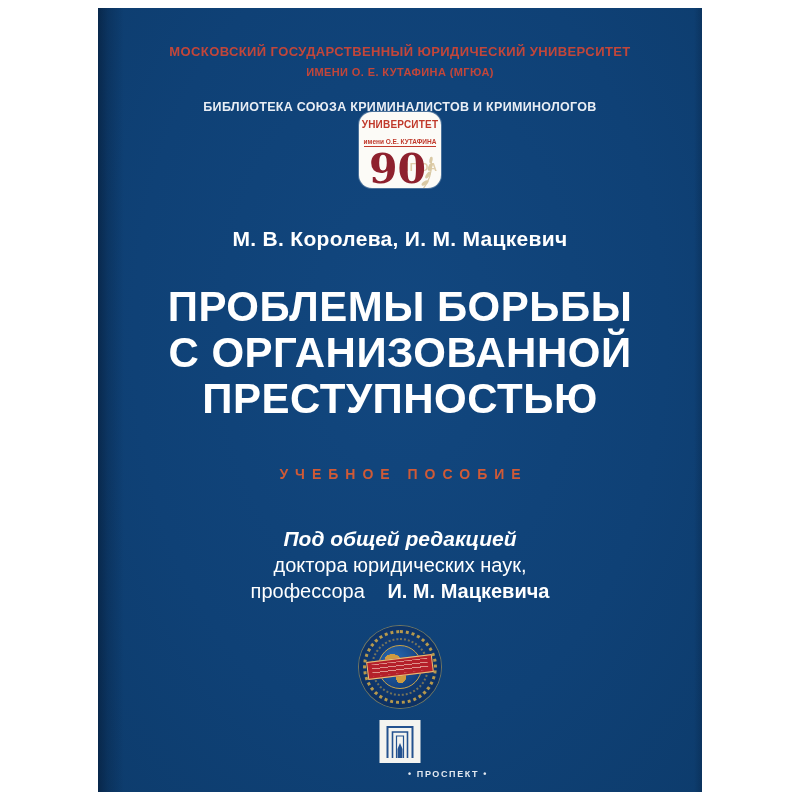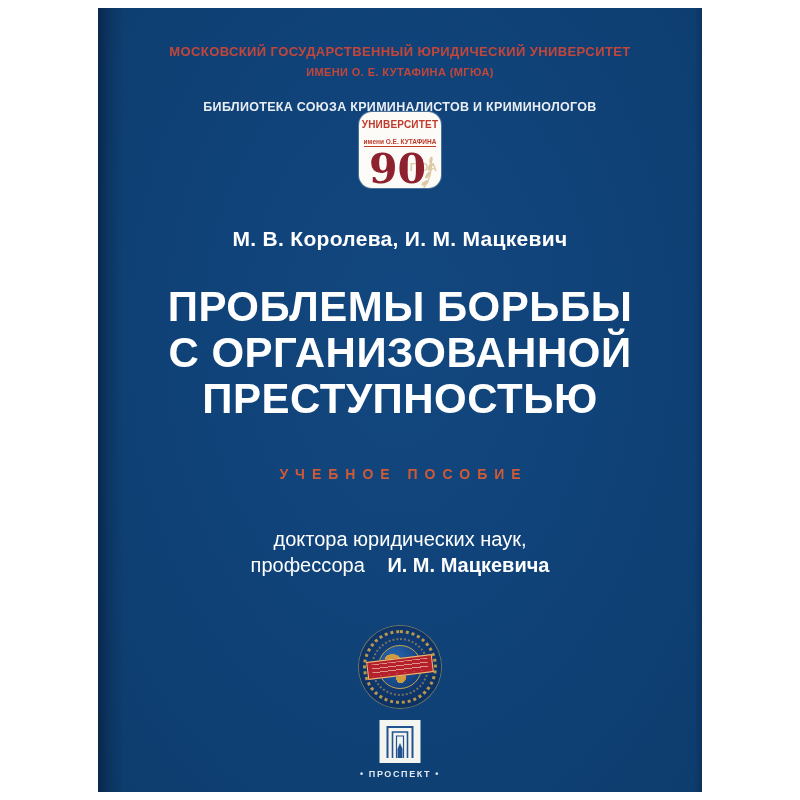--- a/index.html
+++ b/index.html
@@ -82,21 +82,21 @@
   .ribbon:after {
     content:""; position:absolute; inset:2px 4px;
     background: repeating-linear-gradient(180deg, rgba(255,240,220,.55) 0 1px, rgba(0,0,0,0) 1px 4px);
   }
 
   .publisher-box {
     position:absolute; top:712px; left:50%; transform:translateX(-50%);
     width:41px; height:43px; background:#f4f4f0; display:flex;
     align-items:center; justify-content:center;
   }
-  .publisher-label { top:761px; font-size:9px; font-weight:bold; color:#e3e9f1; letter-spacing:1.6px; }
+  .publisher-label { top:761px; font-size:9px; font-weight:bold; color:#e3e9f1; letter-spacing:1.6px;padding-left:48px; }
 </style>
 </head>
 <body>
 
 <div class="cover">
   <div class="spine-shadow"></div>
   <div class="edge-shadow-right"></div>
 
   <div class="ctr inst1">МОСКОВСКИЙ ГОСУДАРСТВЕННЫЙ ЮРИДИЧЕСКИЙ УНИВЕРСИТЕТ</div>
   <div class="ctr inst2">ИМЕНИ О. Е. КУТАФИНА (МГЮА)</div>
@@ -124,20 +124,21 @@
 
   <div class="ctr title">
     <div>ПРОБЛЕМЫ БОРЬБЫ</div>
     <div>С ОРГАНИЗОВАННОЙ</div>
     <div>ПРЕСТУПНОСТЬЮ</div>
   </div>
 
   <div class="ctr subtitle">УЧЕБНОЕ ПОСОБИЕ</div>
 
   <div class="ctr editor">
+    <div class="editor-l1">Под общей редакцией</div>
     <div>доктора юридических наук,</div>
     <div>
       <span>профессора</span>
       <span class="editor-name">И. М. Мацкевича</span>
     </div>
   </div>
 
   <div class="seal">
     <div class="seal-ring-outer"></div>
     <div class="seal-ring-inner"></div>

